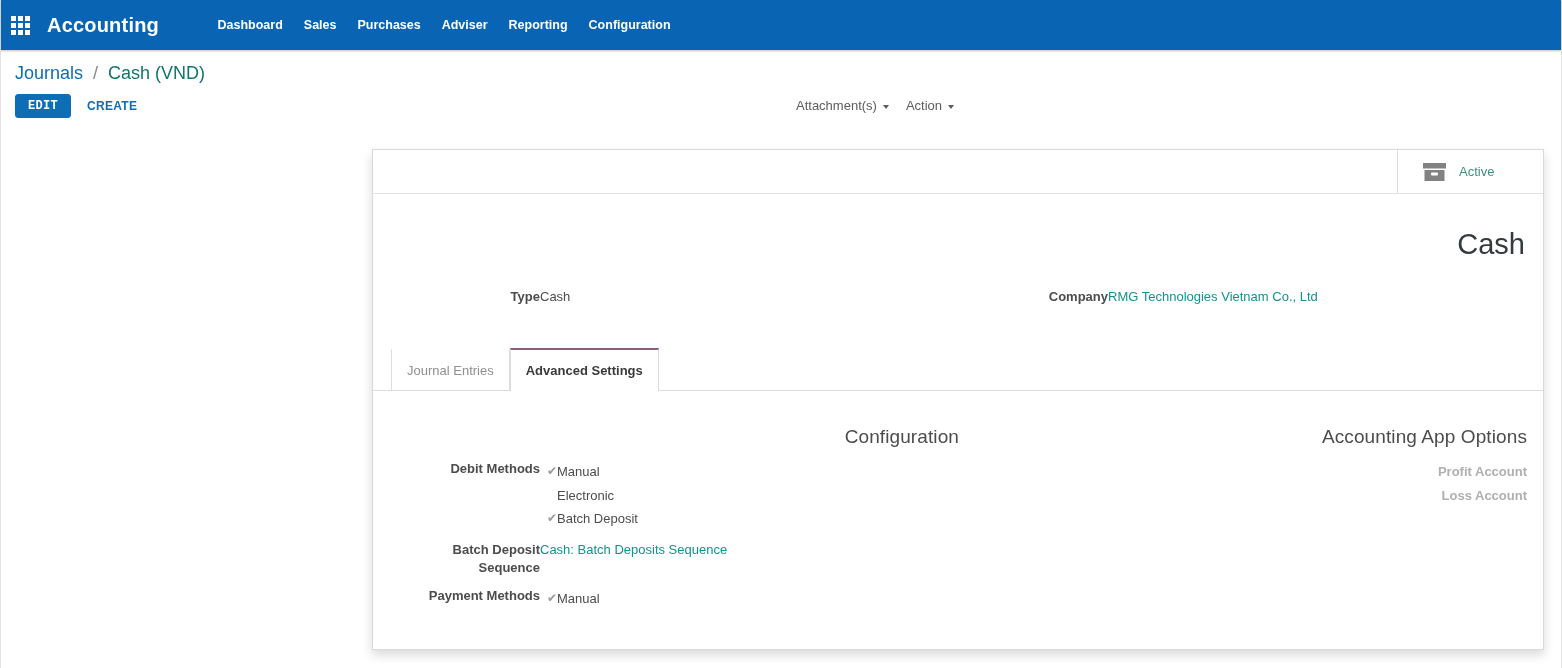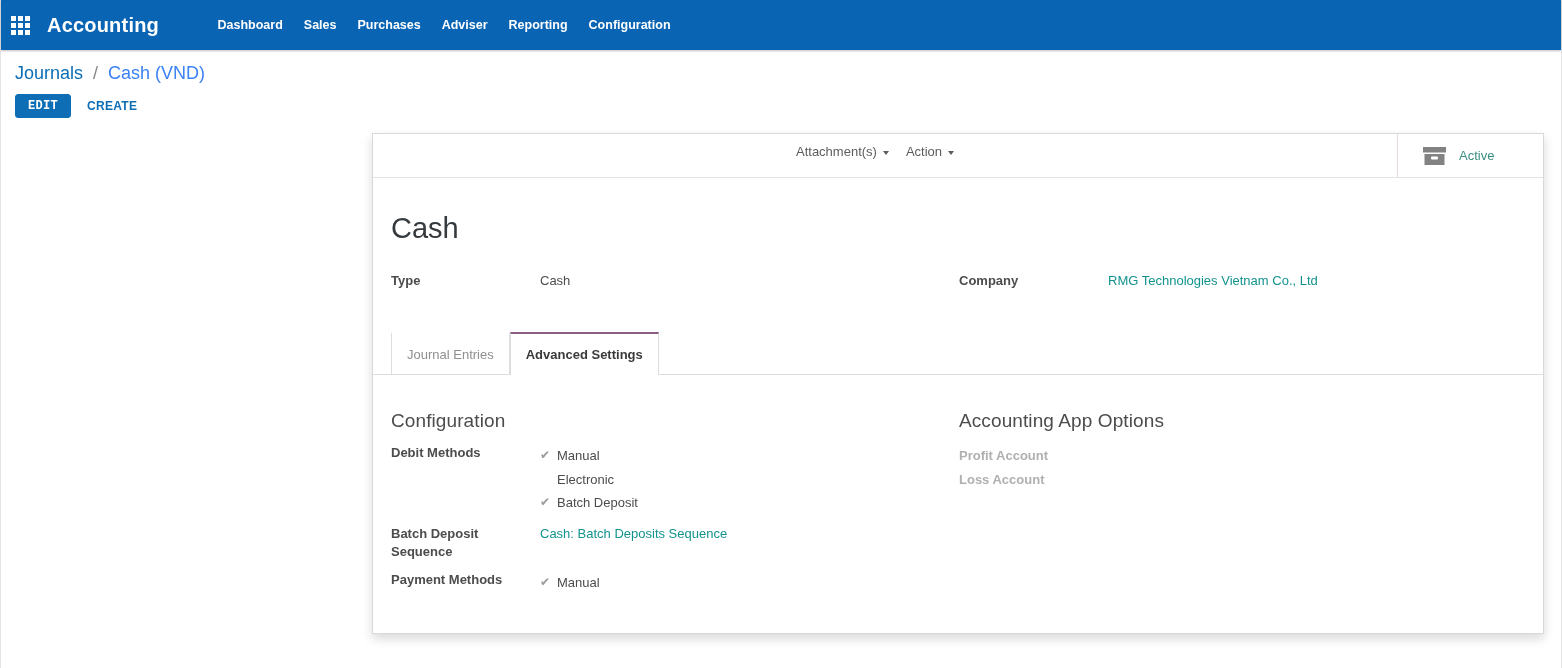--- a/index.html
+++ b/index.html
@@ -40,52 +40,53 @@
     color: #ffffff; font-size: 12.5px; font-weight: 700;
     padding: 0 10.5px; text-decoration: none; cursor: pointer;
     display: flex; align-items: center; height: 100%;
   }
 
   
   .control-panel { padding: 11px 0 12px 14px; position: relative; background: #fff; }
   .breadcrumb { font-size: 18px; line-height: 25px; }
   .bc-link { color: var(--primary-blue, #0d6eb5); text-decoration: none; cursor: pointer; }
   .bc-sep { color: #888888; margin: 0 5px; }
-  .bc-current { color: #3b82f6; }
+  .bc-current { color: #0f766e; }
   .cp-buttons { margin-top: 8px; display: flex; align-items: center; height: 24px; }
   .btn-primary {
     background: var(--primary-blue, #0d6eb5); color: #fff;
     border: 1px solid var(--primary-blue, #0d6eb5); border-radius: 3px;
     font-family: Liberation Mono, monospace; font-size: 12px; font-weight: 700;
     padding: 0 12px; height: 24px; letter-spacing: 0.3px; cursor: pointer;
   }
   .btn-link {
     background: none; border: none; color: var(--primary-blue, #0d6eb5);
     font-family: inherit; font-size: 12px; font-weight: 700;
     margin-left: 16px; letter-spacing: 0.3px; cursor: pointer;
   }
   .cp-dropdowns {
     position: absolute; left: 795px; top: 48px;
-    display: flex; align-items: center; font-size: 13px; color: #5c5c5c; margin-top: 46px;
+    display: flex; align-items: center; font-size: 13px; color: #5c5c5c;
   }
   .dropdown { display: inline-flex; align-items: center; cursor: pointer; margin-right: 17px; }
   .caret {
     display: inline-block; width: 0; height: 0; margin-left: 6px; margin-top: 2px;
     border-left: 3.5px solid transparent; border-right: 3.5px solid transparent;
     border-top: 4px solid #5c5c5c;
   }
 
   
   .content { background: #fff; }
   .form-card {
-    margin-left: 371px; margin-top: 3px;
+    margin-left: 371px; margin-top: 19px;
     width: 1172px; height: 501px;
     background: #fff;
     border: 1px solid #d9d9d9;
     box-shadow: 0 5px 10px rgba(0,0,0,0.15);
+    text-align: right;
   }
   .statusbar {
     height: 44px;
     border-bottom: 1px solid #e3e3e3;
     display: flex; justify-content: flex-end; align-items: stretch;
   }
   .stat-button {
     width: 146px;
     border-left: 1px solid #e6d9d9;
     display: flex; align-items: center; justify-content: flex-start;

